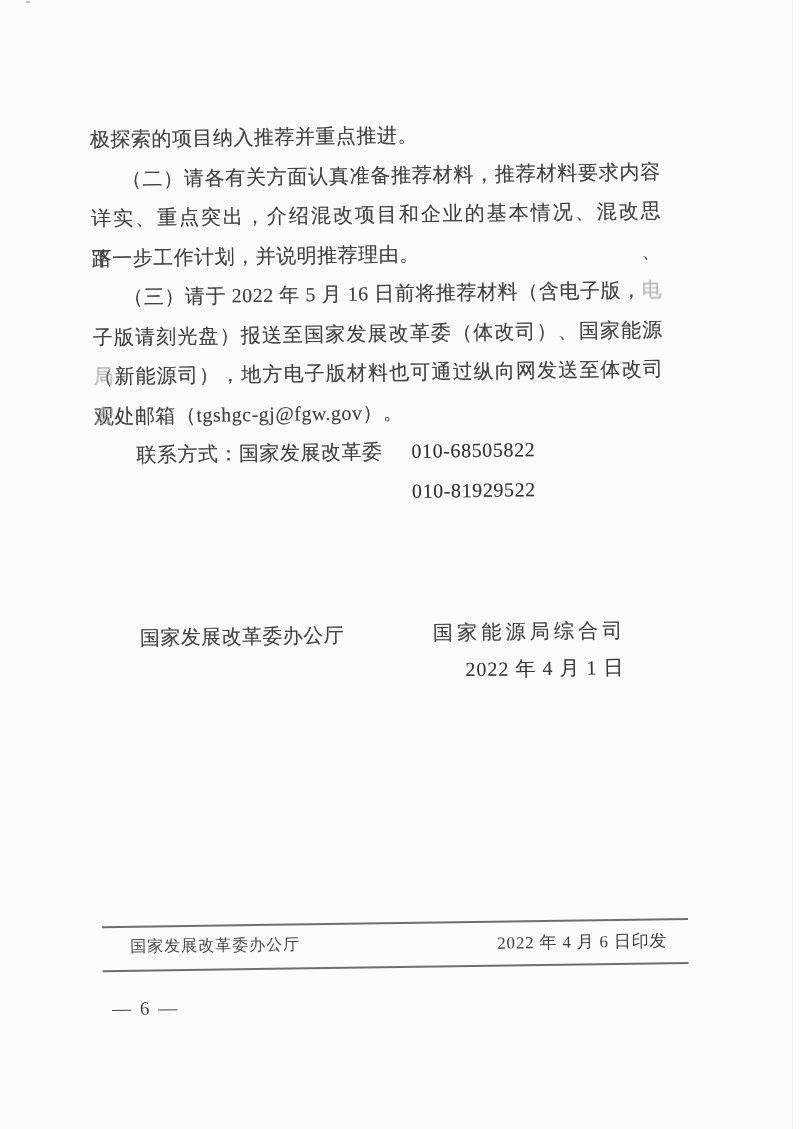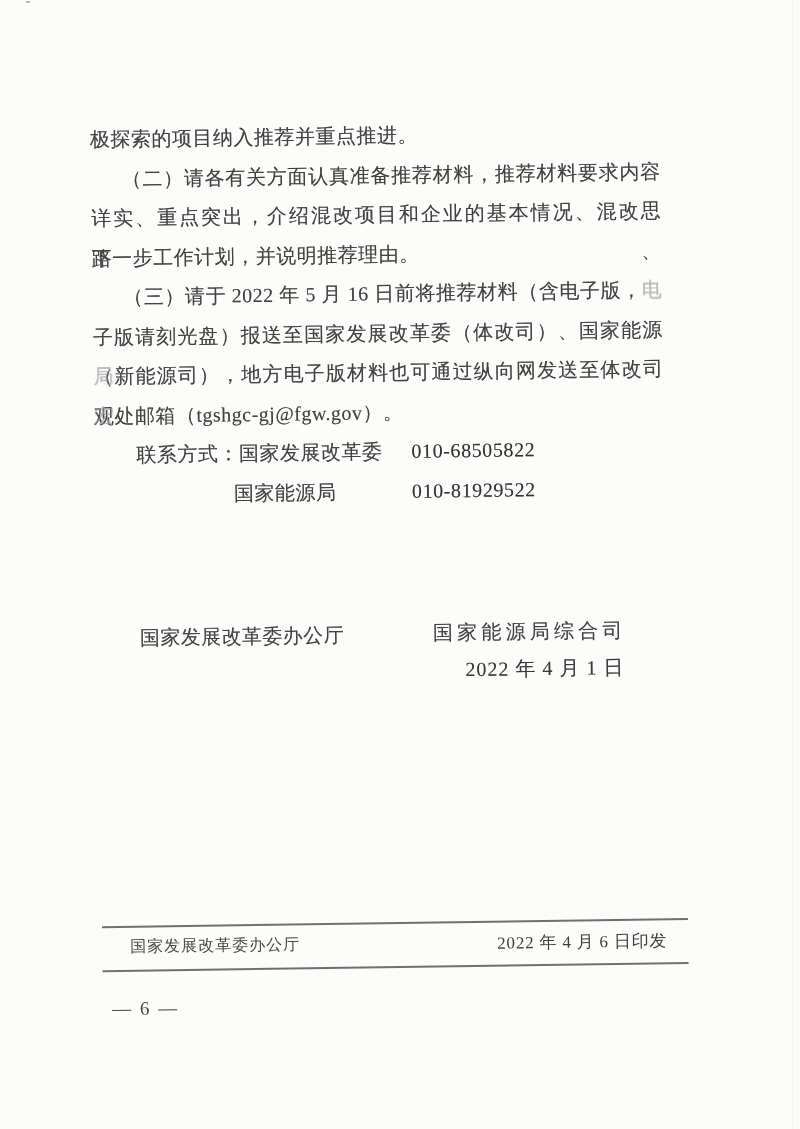--- a/index.html
+++ b/index.html
@@ -81,21 +81,20 @@
       </div>
       <div class="line">
         <span>观处邮箱（tgshgc-gj@fgw.gov）。</span>
       </div>
 
       <div class="contact-row">
         <span class="lbl c1-lbl">联系方式：国家发展改革委</span>
         <span class="phone">010-68505822</span>
       </div>
       <div class="contact-row">
-        <span class="lbl c2-lbl">国家能源局</span>
         <span class="phone">010-81929522</span>
       </div>
     </div>
 
     <div class="sig sig-left">国家发展改革委办公厅</div>
     <div class="sig sig-right">国家能源局综合司</div>
     <div class="sig sig-date">2022 年 4 月 1 日</div>
 
     <div class="rule rule-top"></div>
     <div class="footer-row">

